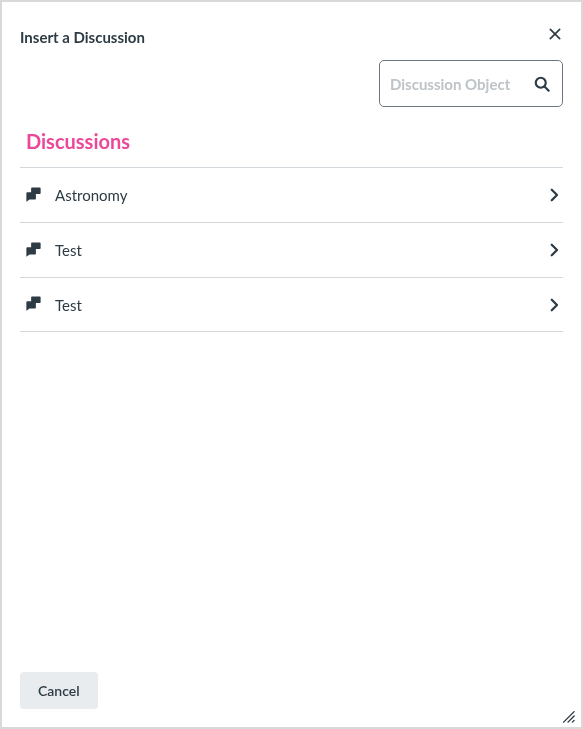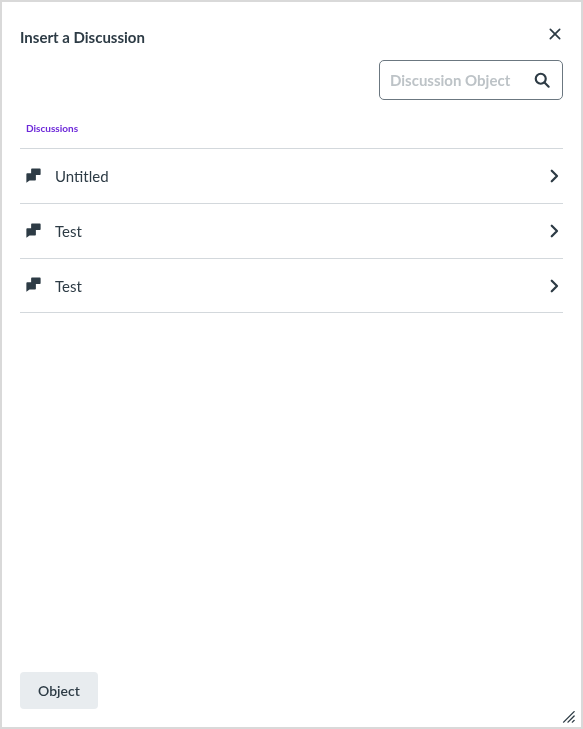--- a/index.html
+++ b/index.html
@@ -45,21 +45,21 @@
       height: 16px;
       display: block;
     }
     .search-row {
       display: flex;
       justify-content: flex-end;
       padding: 6px 18px 12px 18px;
     }
     .search-box {
       width: 184px;
-      height: 40px;
+      height: 47px;
       border: 1px solid #6b7780;
       border-radius: 5px;
       display: flex;
       align-items: center;
       padding: 0 10px;
     }
     .search-placeholder {
       flex: 1;
       color: #bdc3c7;
       font-size: 15px;
@@ -69,23 +69,23 @@
     }
     .search-icon {
       color: #2d3b45;
     }
     .search-icon svg {
       width: 20px;
       height: 20px;
       display: block;
     }
     .section-title {
-      font-size: 10px;
+      font-size: 20px;
       font-weight: 700;
-      color: #6d28d9;
+      color: #ec4899;
       padding: 10px 28px 14px 24px;
     }
     .list {
       padding: 0 18px;
     }
     .list-item {
       display: flex;
       align-items: center;
       height: 55px;
       border-top: 1px solid #d3d8dc;
@@ -176,21 +176,21 @@
   <div class="section-title">Discussions</div>
 
   <div class="list">
     <div class="list-item">
       <span class="item-icon">
         <svg viewBox="0 0 24 24" fill="currentColor">
           <path d="M9 2 h11 a1 1 0 0 1 1 1 v6 a1 1 0 0 1 -1 1 h-8 l-3 2 v-9 a1 1 0 0 1 1 -1 z"></path>
           <path d="M3 8 h11 a1 1 0 0 1 1 1 v7 a1 1 0 0 1 -1 1 h-7 l-4 3 v-11 a1 1 0 0 1 1 -1 z"></path>
         </svg>
       </span>
-      <div class="item-label">Untitled</div>
+      <div class="item-label">Astronomy</div>
       <span class="chevron">
         <svg viewBox="0 0 24 24" fill="none" stroke="currentColor" stroke-width="3" stroke-linecap="round" stroke-linejoin="round">
           <polyline points="9 5 16 12 9 19"></polyline>
         </svg>
       </span>
     </div>
 
 
     <div class="list-item">
       <span class="item-icon">
@@ -217,21 +217,21 @@
       <div class="item-label">Test</div>
       <span class="chevron">
         <svg viewBox="0 0 24 24" fill="none" stroke="currentColor" stroke-width="3" stroke-linecap="round" stroke-linejoin="round">
           <polyline points="9 5 16 12 9 19"></polyline>
         </svg>
       </span>
     </div>
   </div>
 
   <div class="footer">
-    <button class="cancel-btn">Object</button>
+    <button class="cancel-btn">Cancel</button>
   </div>
 
   <div class="resize-handle">
     <span>
       <svg viewBox="0 0 16 16" fill="none" stroke="currentColor" stroke-width="1.6" stroke-linecap="round">
         <line x1="3" y1="15" x2="15" y2="3"></line>
         <line x1="8" y1="15" x2="15" y2="8"></line>
         <line x1="13" y1="15" x2="15" y2="13"></line>
       </svg>
     </span>

